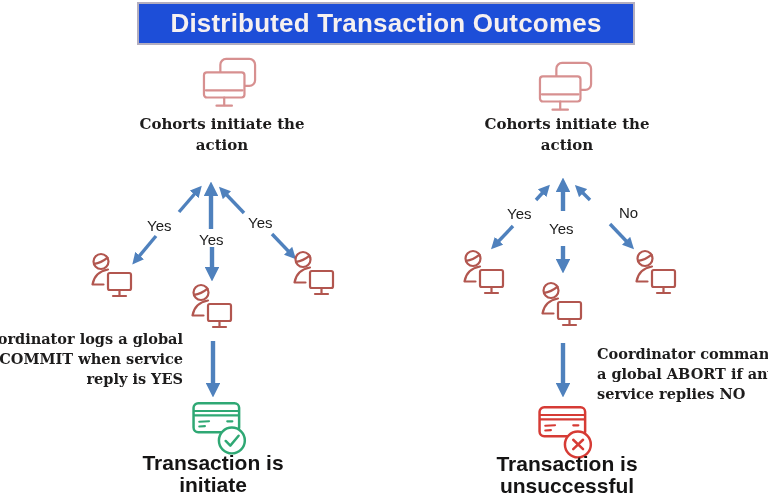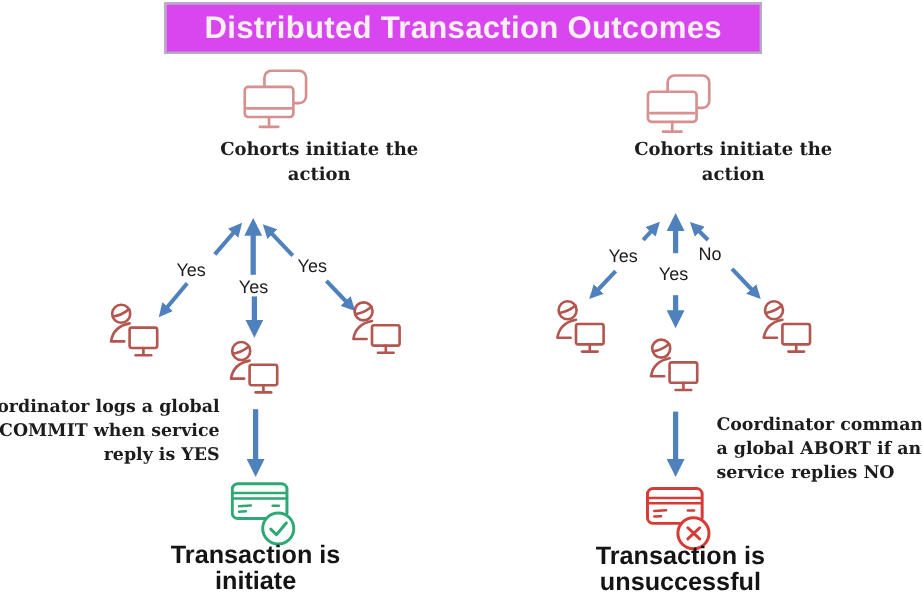--- a/index.html
+++ b/index.html
@@ -1,22 +1,22 @@
 <!DOCTYPE html>
 <html><head>
 <meta charset="utf-8">
 <style>
   html,body{margin:0;padding:0;background:#fff;}
   .stage{position:relative;width:768px;height:499px;background:#ffffff;overflow:hidden;
          font-family:"Liberation Sans",sans-serif;}
-  .abs{position:absolute;margin-left:44px;}
+  .abs{position:absolute;}
 
   
   .banner{position:absolute;left:137px;top:2px;width:498px;height:43px;box-sizing:border-box;
-          background:#d946ef;border:2px solid #b3aebf;display:flex;align-items:center;justify-content:center;}
+          background:#1d4ed8;border:2px solid #b3aebf;display:flex;align-items:center;justify-content:center;}
   .banner span{color:#f6f0f0;font-weight:bold;font-size:26px;letter-spacing:.2px;}
 
   
   svg.arrows{position:absolute;left:0;top:0;pointer-events:none;}
   .arrowset path{stroke:#4f81bd;stroke-width:3.4;fill:none;stroke-linecap:butt;}
   .arrowset path.thick{stroke-width:4.4;}
 
   
   .slab{position:absolute;color:#1d1c1c;font-family:"DejaVu Serif","Liberation Serif",serif;
         font-weight:bold;font-size:14.5px;line-height:20px;}
@@ -151,21 +151,21 @@
       <use href="#sym-cohorts"></use>
     </svg>
 
   <div class="slab cohort-label abs" style="left:477px;top:114px">
     <div>Cohorts initiate the</div>
     <div>action</div>
   </div>
 
   <div class="vote" style="left:507px;top:205px">Yes</div>
   <div class="vote" style="left:549px;top:220px">Yes</div>
-  <div class="vote" style="left:582px;top:204px">No</div>
+  <div class="vote" style="left:619px;top:204px">No</div>
 
   <svg class="icon user-icon" style="left:458px;top:249px" width="48" height="48">
       <use href="#sym-user"></use>
     </svg>
   <svg class="icon user-icon" style="left:536px;top:281px" width="48" height="48">
       <use href="#sym-user"></use>
     </svg>
   <svg class="icon user-icon" style="left:630px;top:249px" width="48" height="48">
       <use href="#sym-user"></use>
     </svg>

